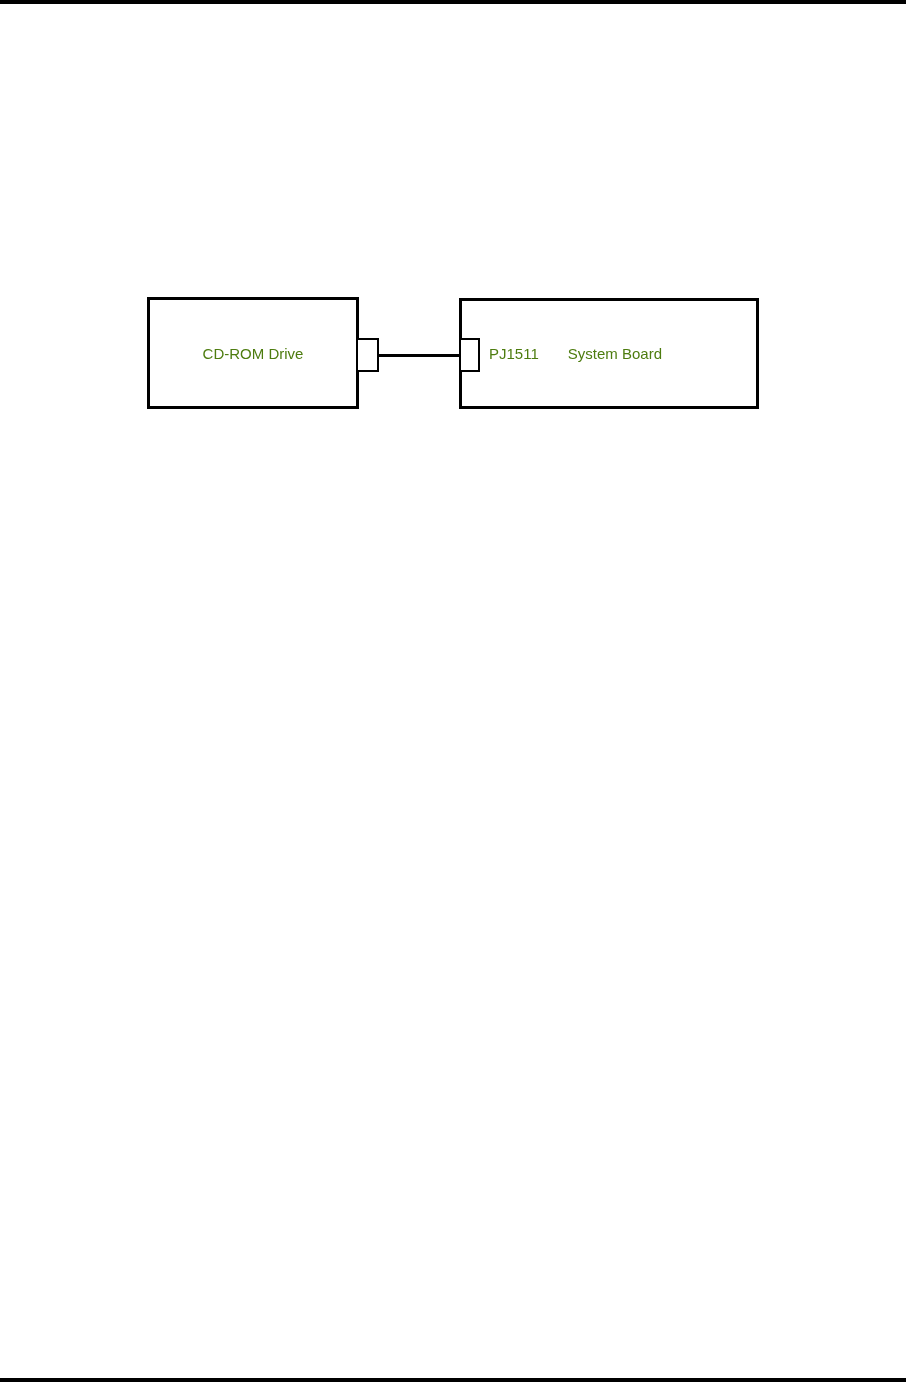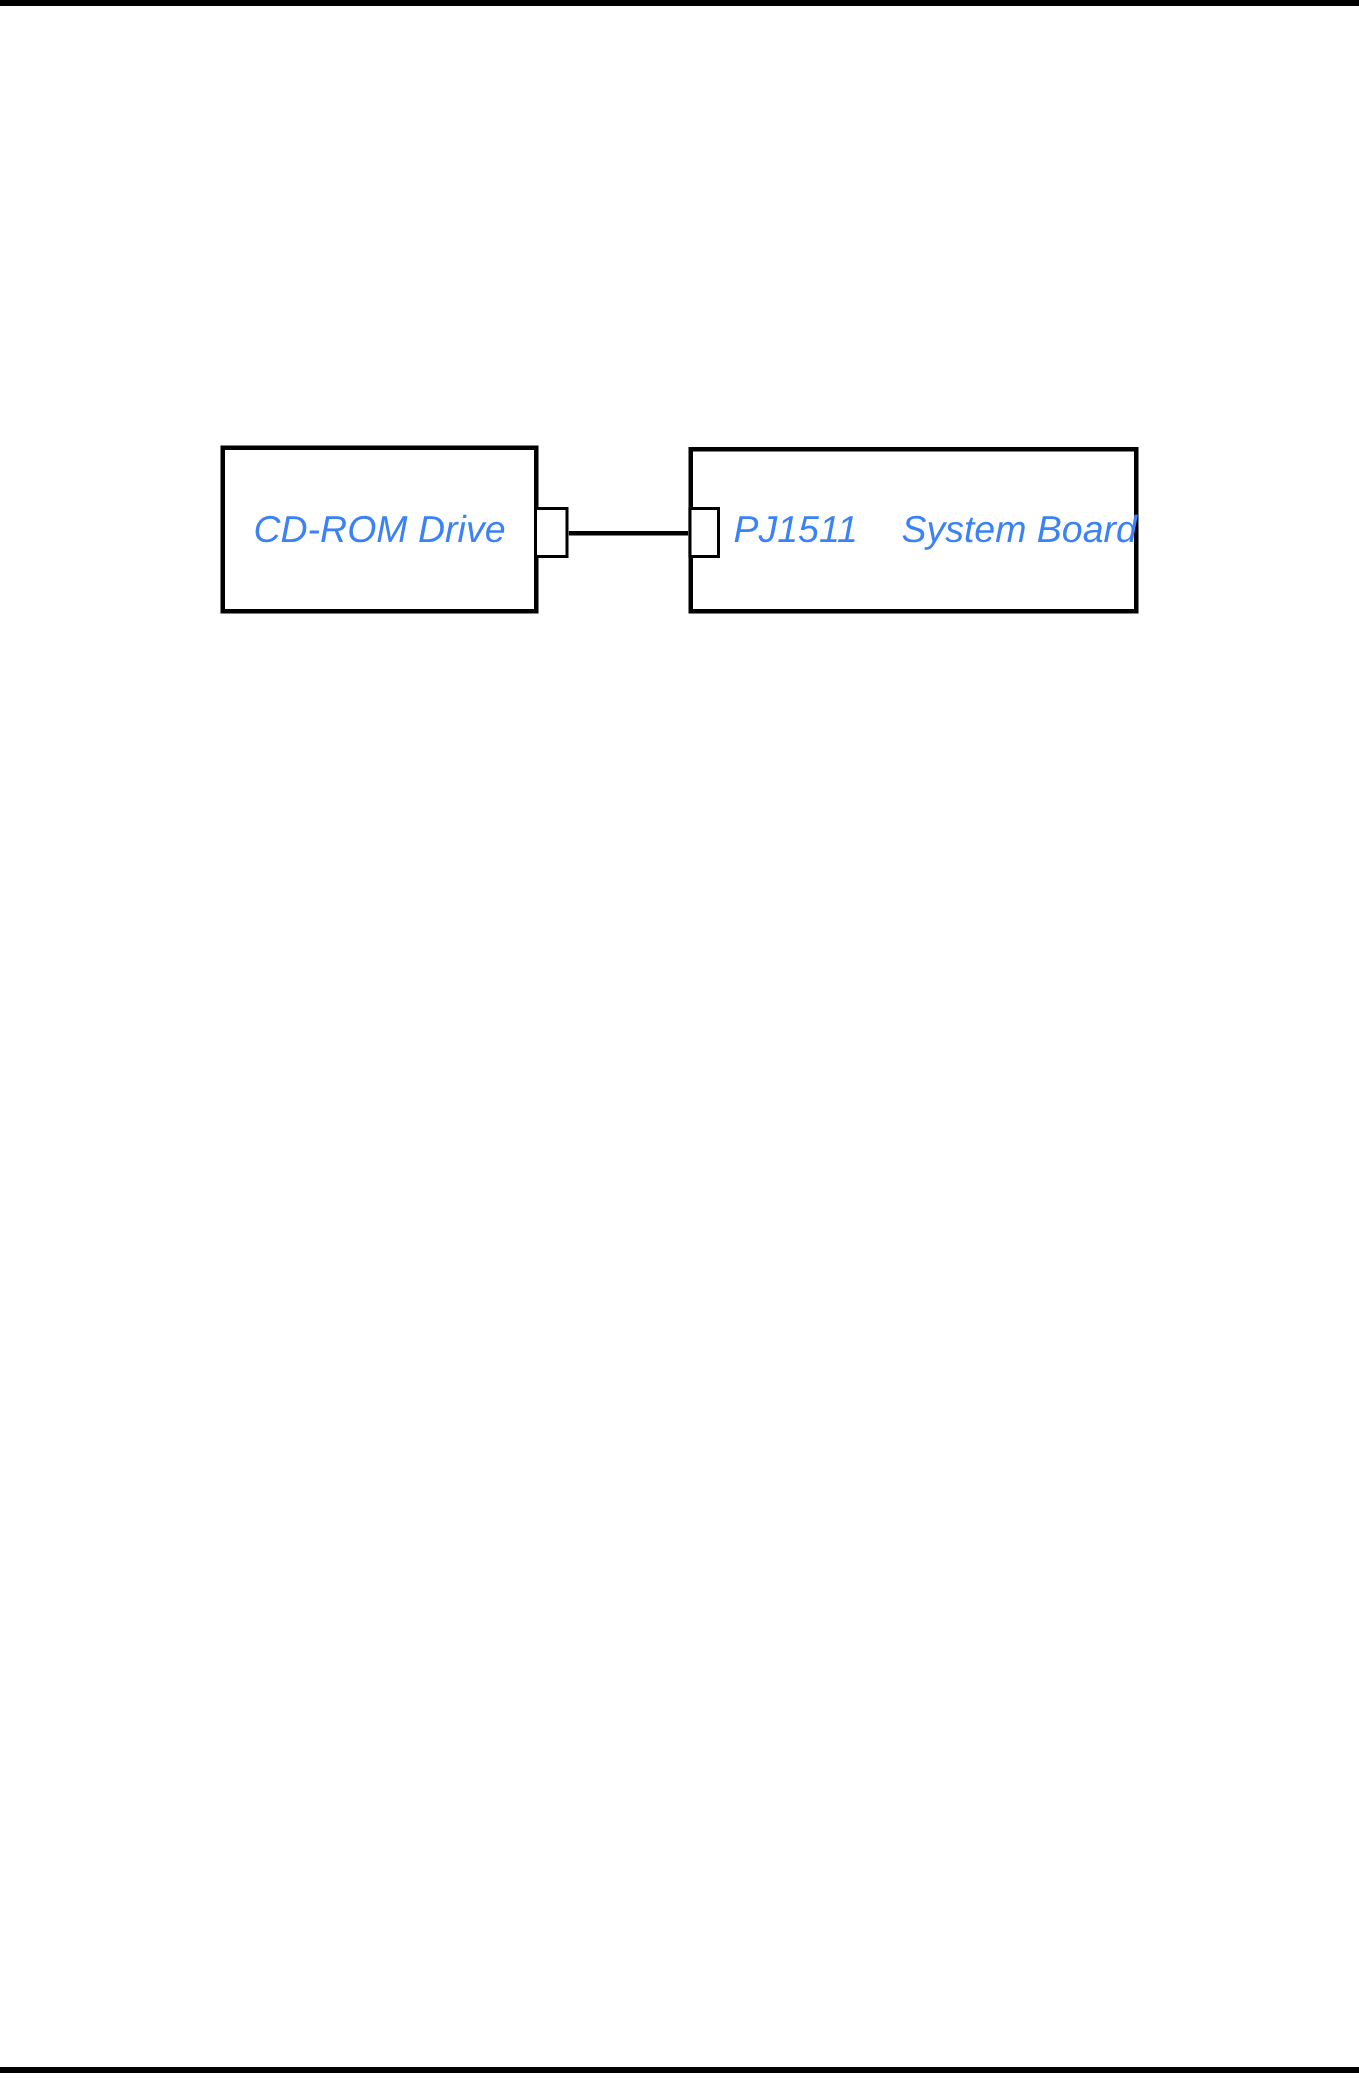--- a/index.html
+++ b/index.html
@@ -44,25 +44,24 @@
     justify-content: center;
   }
   .box-right {
     left: 459px;
     top: 298px;
     width: 300px;
     height: 111px;
     justify-content: flex-start;
   }
   .box-label {
-    font-size: 25px;
+    font-size: 15px;
     line-height: 1;
-    color: #3b82f6;
+    color: #4d7c0f;
     white-space: nowrap;
-    font-style: italic;
   }
   .right-labels {
     margin-left: 27px;
     display: flex;
     gap: 29px;
     align-items: flex-start;
   }
   .connector-tab {
     position: absolute;
     box-sizing: border-box;

